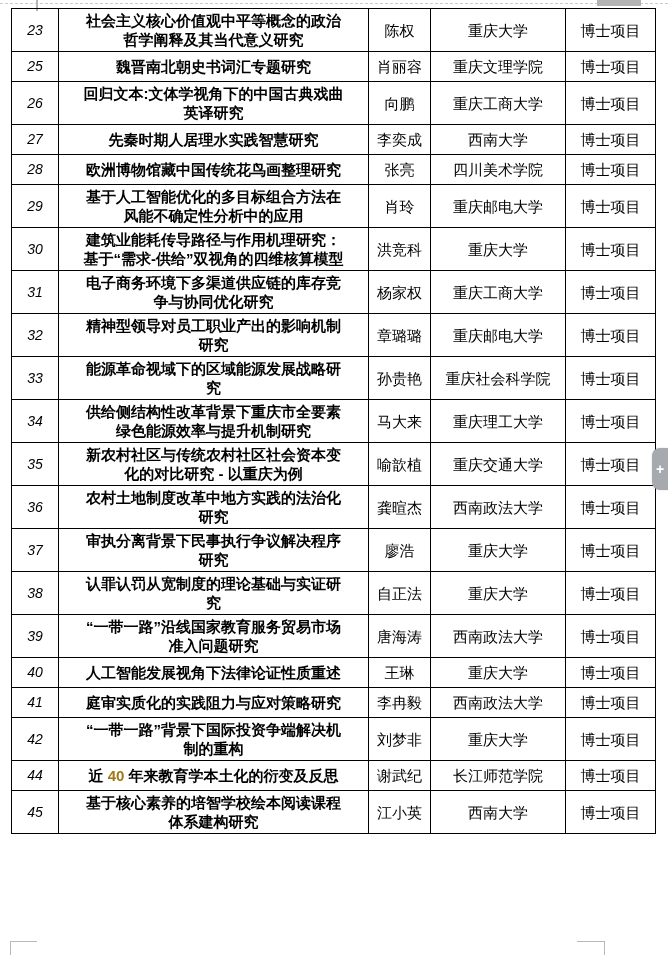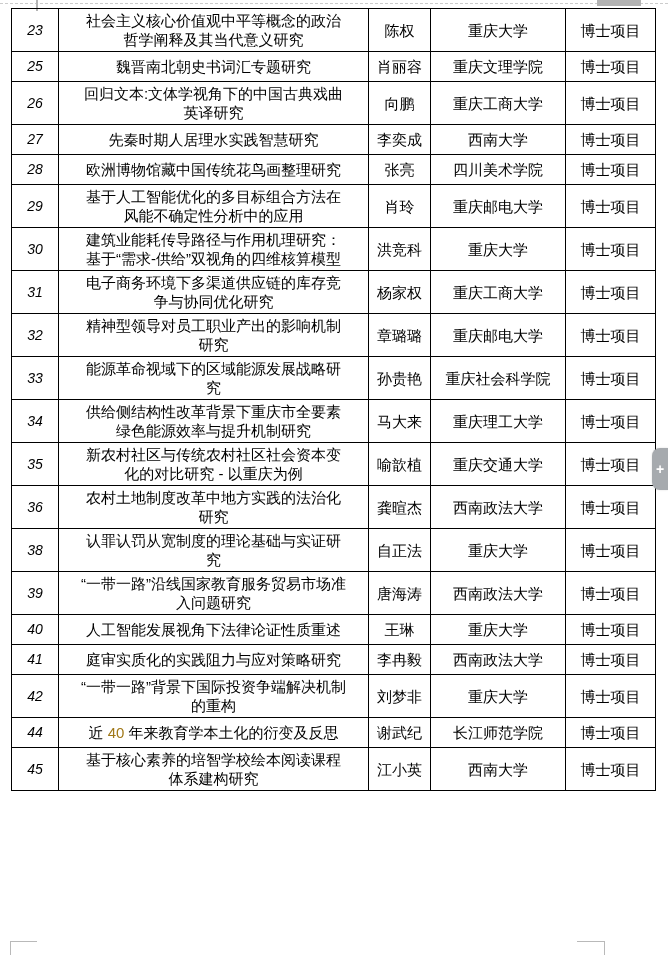--- a/index.html
+++ b/index.html
@@ -52,21 +52,21 @@
   }
   .doc-table td {
     border: 1px solid #000000;
     text-align: center; vertical-align: middle;
     font-size: 15px; color: #000000;
     line-height: 19px; padding: 2px 4px;
     height: 30px;
     word-break: break-all;
   }
   .doc-table td.cell-no { font-size: 14px; font-style: italic; }
-  .doc-table td.cell-title { padding: 2px 20px; }
+  .doc-table td.cell-title { padding: 2px 20px; font-weight: bold; }
 </style>
 </head>
 <body>
 
 <div class="top-dashed-line"></div>
 <div class="top-left-tick"></div>
 <div class="top-right-bar"></div>
 
 <table class="doc-table">
   <colgroup>
@@ -162,20 +162,27 @@
     <td class="cell-type">博士项目</td>
   </tr>
       <tr>
     <td class="cell-no">36</td>
     <td class="cell-title">农村土地制度改革中地方实践的法治化研究</td>
     <td class="cell-leader">龚暄杰</td>
     <td class="cell-univ">西南政法大学</td>
     <td class="cell-type">博士项目</td>
   </tr>
       <tr>
+    <td class="cell-no">37</td>
+    <td class="cell-title">审执分离背景下民事执行争议解决程序研究</td>
+    <td class="cell-leader">廖浩</td>
+    <td class="cell-univ">重庆大学</td>
+    <td class="cell-type">博士项目</td>
+  </tr>
+      <tr>
     <td class="cell-no">38</td>
     <td class="cell-title">认罪认罚从宽制度的理论基础与实证研究</td>
     <td class="cell-leader">自正法</td>
     <td class="cell-univ">重庆大学</td>
     <td class="cell-type">博士项目</td>
   </tr>
       <tr>
     <td class="cell-no">39</td>
     <td class="cell-title">“一带一路”沿线国家教育服务贸易市场准入问题研究</td>
     <td class="cell-leader">唐海涛</td>

